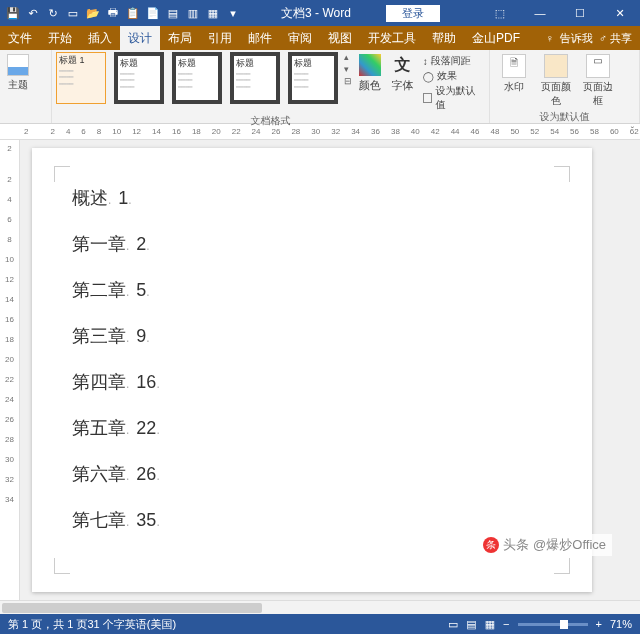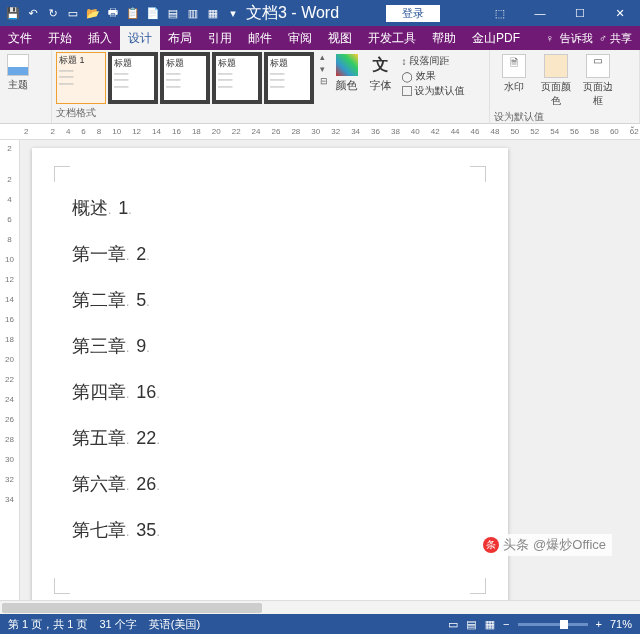--- a/index.html
+++ b/index.html
@@ -1,66 +1,66 @@
 <!DOCTYPE html>
 <html><head>
 <meta charset="utf-8">
 <style>
 *{margin:0;padding:0;box-sizing:border-box;font-family:"Microsoft YaHei",sans-serif}
 body{width:640px;height:640px;background:#fff;overflow:hidden;position:relative}
 .titlebar{height:26px;background:#2b579a;display:flex;align-items:center;color:#fff;font-size:11px}
 .qat{display:flex;align-items:center;gap:2px;padding:0 4px}
 .qat-item{width:18px;height:18px;display:flex;align-items:center;justify-content:center;font-size:11px;cursor:pointer}
-.title-text{flex:1;text-align:left;font-size:16px}
+.title-text{flex:1;text-align:center;font-size:12px}
 .winbtns{display:flex;align-items:center}
 .winbtn{width:40px;height:26px;display:flex;align-items:center;justify-content:center;font-size:11px;cursor:pointer}
 .login-badge{background:#fff;color:#2b579a;padding:1px 16px;font-size:11px;margin-right:40px;cursor:pointer}
-.tabs{height:24px;background:#701a75;display:flex;align-items:center;color:#fff;font-size:12px}
+.tabs{height:24px;background:#a16207;display:flex;align-items:center;color:#fff;font-size:12px}
 .tab{padding:0 8px;height:24px;display:flex;align-items:center;cursor:pointer}
 .tab.active{background:#f3f3f3;color:#2b579a}
 .tabs-right{margin-left:auto;display:flex;align-items:center;padding-right:8px;gap:6px;font-size:11px}
 .ribbon{height:74px;background:#f3f3f3;border-bottom:1px solid #d4d4d4;display:flex;font-size:11px;color:#444}
 .rgroup{border-right:1px solid #e1e1e1;display:flex;flex-direction:column;padding:2px 4px}
 .rgroup-body{flex:1;display:flex;align-items:flex-start;gap:4px}
-.rgroup-label{font-size:10px;color:#666;padding-bottom:1px}
+.rgroup-label{text-align:center;font-size:10px;color:#666;padding-bottom:1px}
 .theme-btn{width:28px;text-align:center;font-size:10px}
 .theme-ico{width:22px;height:22px;border:1px solid #ccc;margin:2px auto;background:linear-gradient(#fff 60%,#6aa8e8 60%)}
-.style-gallery{display:flex;gap:2px;height:52px}
+.style-gallery{display:flex;gap:8px;height:52px}
 .style-item{width:50px;border:4px solid #404040;background:#fff;font-size:8px;padding:2px;line-height:1.2;overflow:hidden}
 .style-item.sel{border:1px solid #f0a030;background:#fdf2e3}
 .style-title{font-size:9px;color:#333;margin-bottom:2px}
 .style-lines{color:#bbb;font-size:6px;line-height:1.1}
 .color-btn,.font-btn{width:30px;text-align:center}
 .color-sw{width:22px;height:22px;margin:2px auto;background:linear-gradient(45deg,#c33,#39c,#3c6,#fc3)}
 .font-ico{width:22px;height:22px;margin:2px auto;font-size:16px;font-weight:bold;color:#333;display:flex;align-items:center;justify-content:center}
 .para-opts{display:flex;flex-direction:column;gap:1px;font-size:10px;padding:2px}
 .para-row{display:flex;align-items:center;gap:3px;cursor:pointer}
 .chk{width:10px;height:10px;border:1px solid #888;display:inline-block}
 .bg-btns{display:flex;gap:6px;padding:2px}
 .bg-btn{width:36px;text-align:center;font-size:10px}
 .bg-ico{width:24px;height:24px;margin:0 auto 2px;border:1px solid #ccc;background:#fff;position:relative}
 .ruler-h{height:16px;background:#fff;border-bottom:1px solid #ddd;display:flex;align-items:center;font-size:8px;color:#777;padding-left:24px;gap:11px;overflow:hidden}
 .ruler-h span{display:inline-block;width:11px;text-align:center}
 .workspace{display:flex;height:460px;background:#f0f0f0}
 .ruler-v{width:20px;background:#fff;border-right:1px solid #ddd;display:flex;flex-direction:column;align-items:center;font-size:8px;color:#777;gap:11px;padding-top:4px}
 .page-area{flex:1;overflow:auto;padding:8px 12px;position:relative}
-.page{width:476px;min-height:440px;background:#fff;box-shadow:0 1px 4px rgba(0,0,0,.25);padding:48px 40px;position:relative}
+.page{width:560px;min-height:440px;background:#fff;box-shadow:0 1px 4px rgba(0,0,0,.25);padding:38px 40px;position:relative}
 .corner{position:absolute;width:16px;height:16px;border:1px solid #ccc}
 .corner.tl{top:18px;left:22px;border-right:none;border-bottom:none}
 .corner.tr{top:18px;right:22px;border-left:none;border-bottom:none}
 .corner.bl{bottom:18px;left:22px;border-right:none;border-top:none}
 .corner.br{bottom:18px;right:22px;border-left:none;border-top:none}
 .doc-line{font-size:18px;color:#333;margin-bottom:22px;font-family:"SimSun",serif}
 .doc-line .dots{color:#aaa;font-size:12px;letter-spacing:1px}
 .doc-line .pg{margin-left:6px}
 .watermark{position:absolute;right:28px;bottom:44px;font-size:13px;color:#888;background:rgba(255,255,255,.8);padding:2px 6px;display:flex;align-items:center;gap:4px}
 .wm-ico{width:16px;height:16px;border-radius:50%;background:#e33;color:#fff;font-size:10px;display:flex;align-items:center;justify-content:center}
 .scroll-h{height:14px;background:#f3f3f3;border-top:1px solid #ddd;position:relative}
 .scroll-h .thumb{position:absolute;left:2px;top:2px;height:10px;width:260px;background:#cdcdcd;border-radius:2px}
-.statusbar{height:20px;background:#2b579a;color:#fff;font-size:11px;display:flex;align-items:center;padding:0 8px;gap:12px}
+.statusbar{height:20px;background:#2b579a;color:#fff;font-size:11px;display:flex;align-items:center;padding:0 8px;}
 .statusbar .right{margin-left:auto;display:flex;align-items:center;gap:8px}
 .zoom-track{width:70px;height:3px;background:#6a8fc6;position:relative}
 .zoom-thumb{position:absolute;left:42px;top:-3px;width:8px;height:9px;background:#fff}
 .collapse-caret{position:absolute;right:6px;top:126px;font-size:10px;color:#666;cursor:pointer}
 </style>
 </head>
 <body>
 
 <div class="titlebar">
   <div class="qat">

